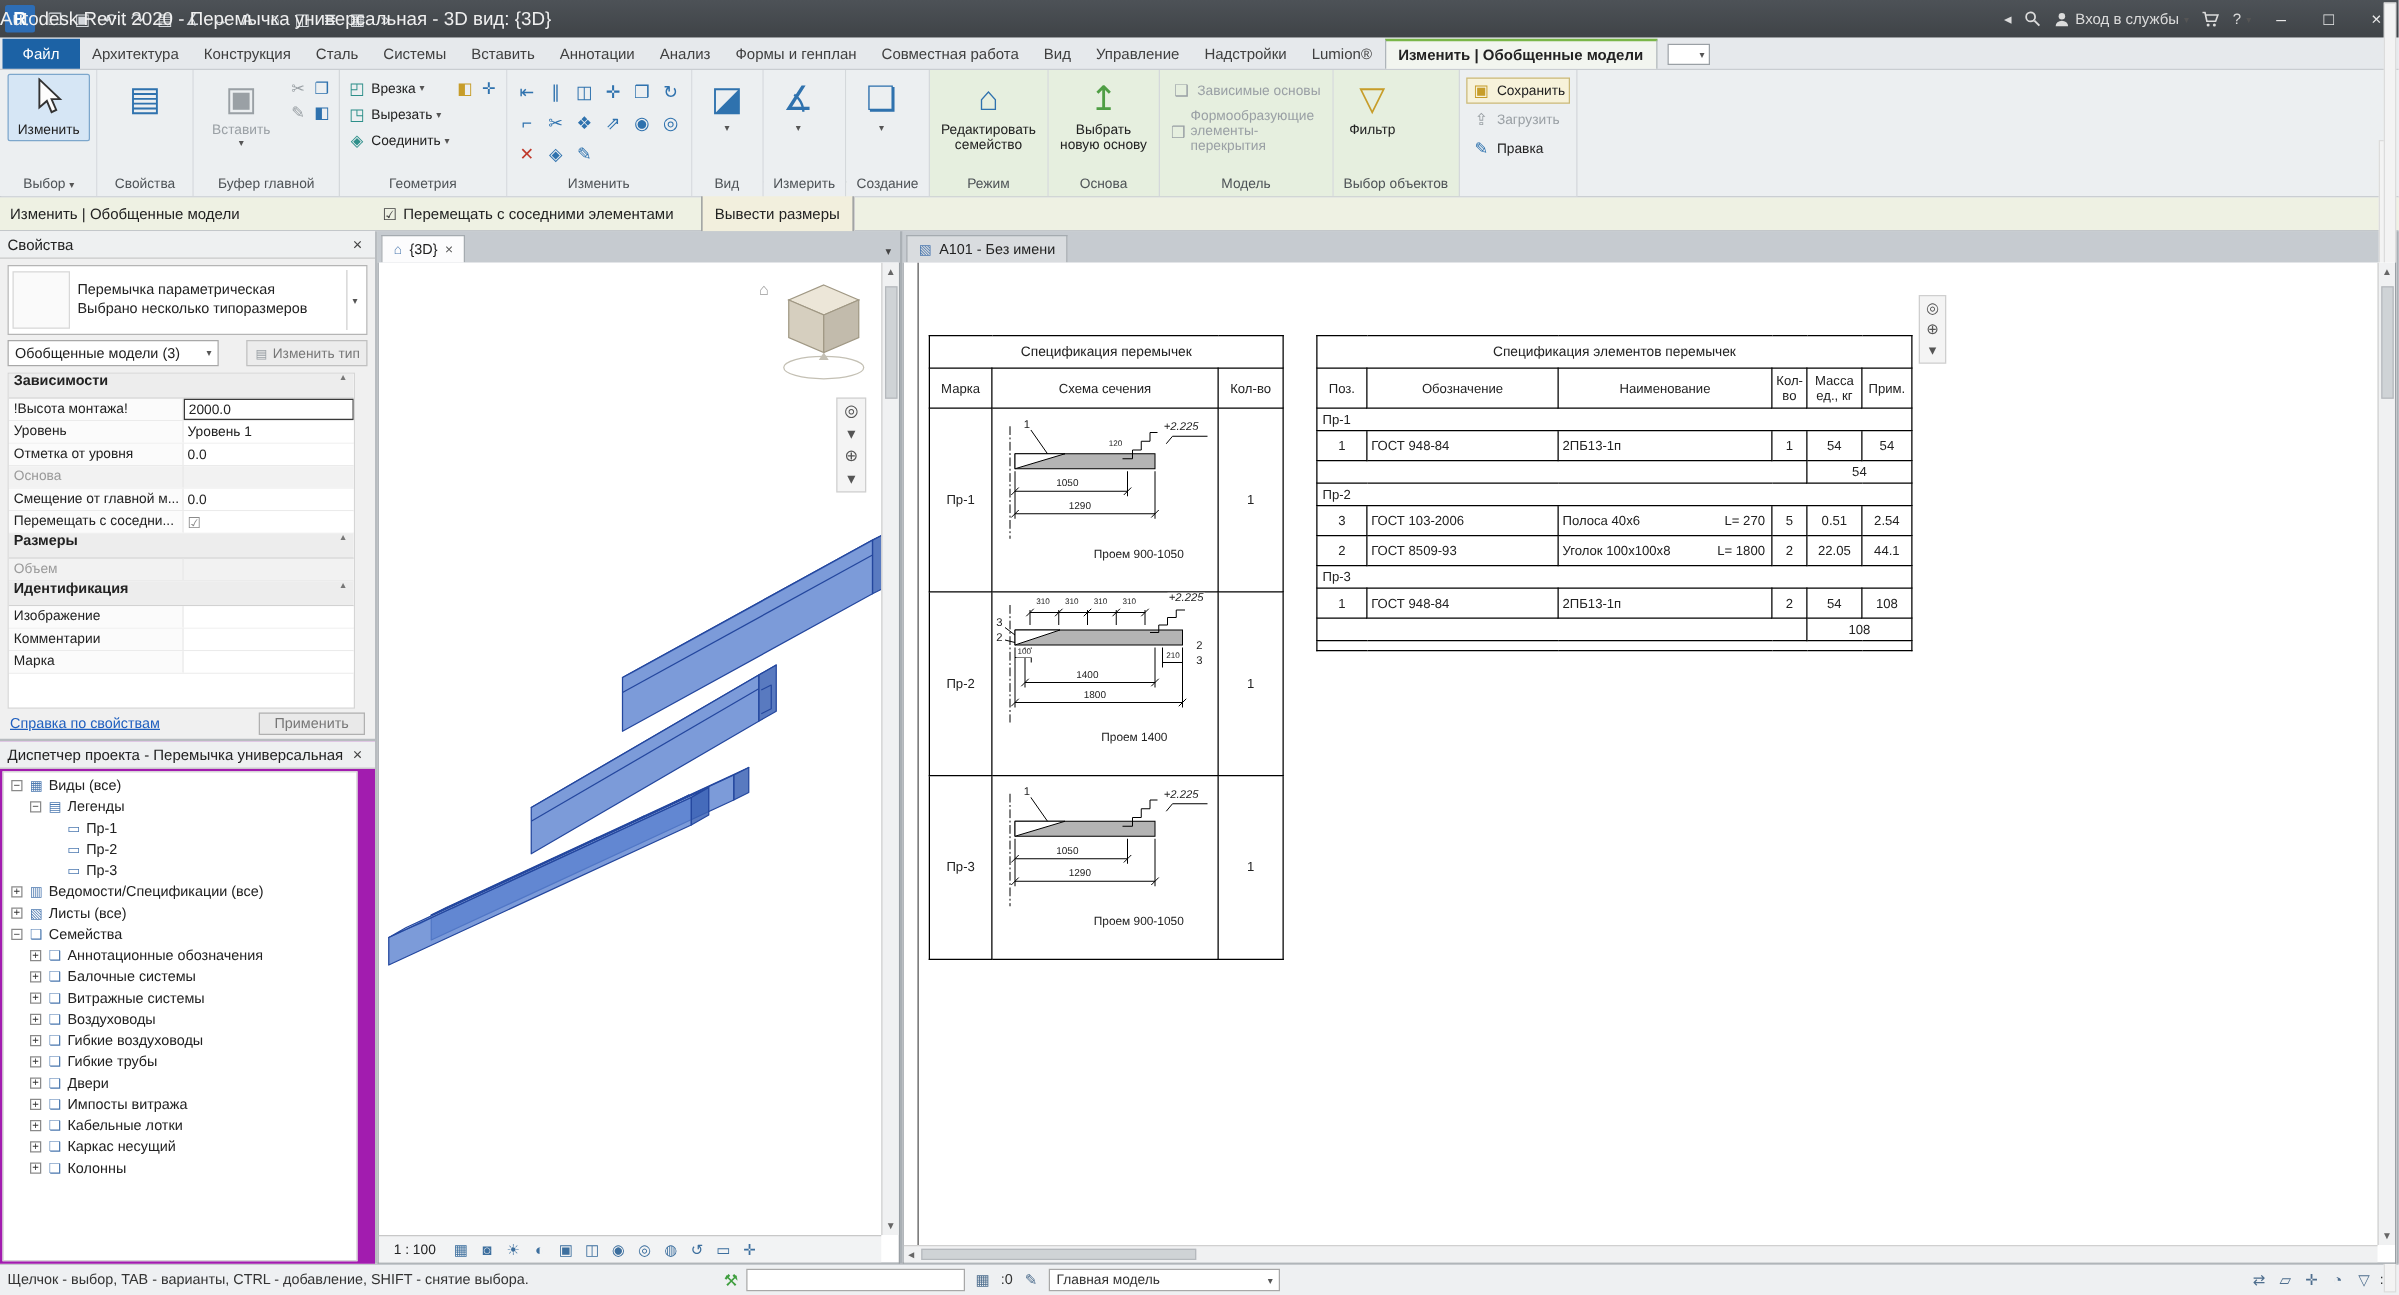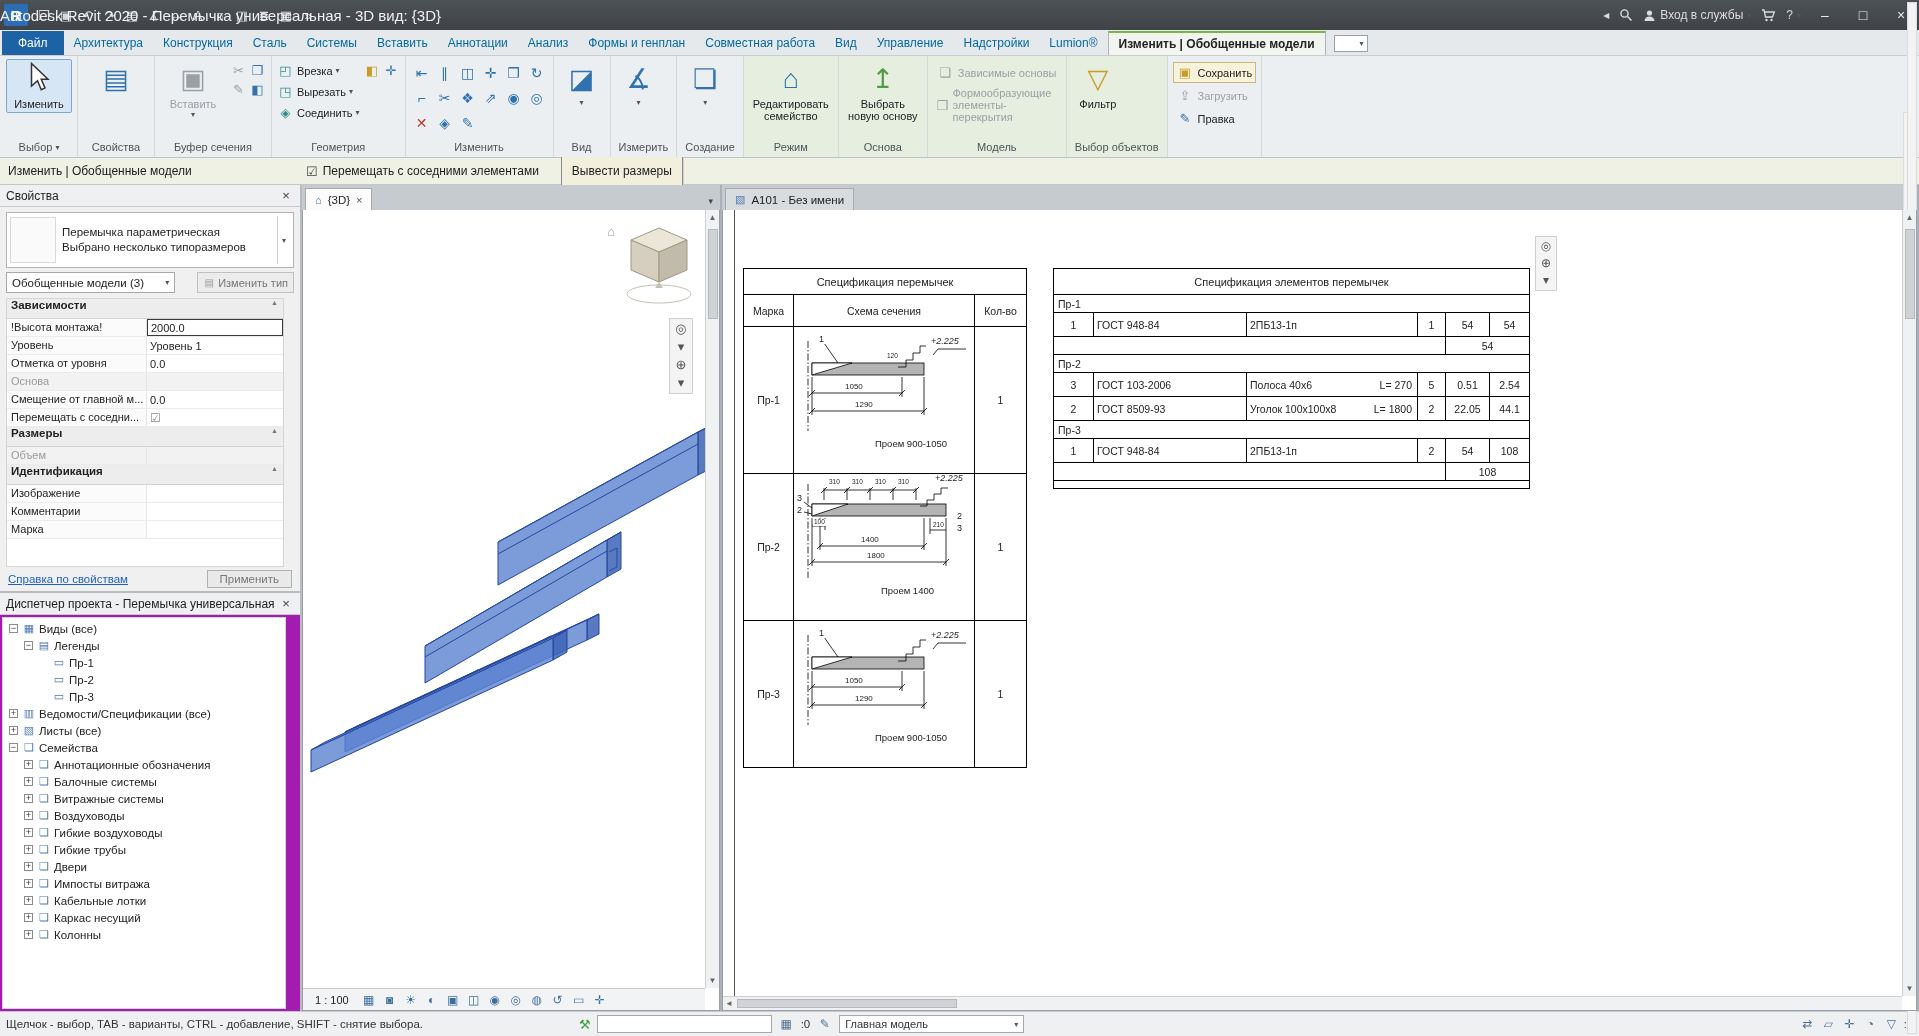--- a/index.html
+++ b/index.html
@@ -10,21 +10,21 @@
 .applogo{width:24px;height:22px;background:#2d6db5;color:#fff;font-weight:bold;display:flex;align-items:center;justify-content:center;border-radius:2px;margin-right:6px;font-size:15px}
 .qat{display:flex;align-items:center;gap:2px}
 .qicon{width:20px;height:20px;display:flex;align-items:center;justify-content:center;font-size:13px;color:#d5d9dd;cursor:default}
 .apptitle{position:absolute;left:0;right:0;text-align:left;font-size:15px;color:#f0f0f0;pointer-events:none}
 .titright{margin-left:auto;display:flex;align-items:center;gap:10px;z-index:2}
 .titright .tico{display:flex;align-items:center;gap:4px;color:#dcdcdc;font-size:12px}
 .winbtn{width:28px;height:22px;display:flex;align-items:center;justify-content:center;font-size:14px;color:#e8e8e8}
 
 .tabrow{height:26px;background:#e6e9ec;display:flex;align-items:flex-end;padding-left:2px;border-bottom:1px solid #c9cdd1}
 .ftab{background:#1c62a5;color:#fff;padding:5px 16px;font-size:12px}
-.rtab{padding:5px 10px;color:#0369a1;font-size:12px;cursor:default}
+.rtab{padding:5px 10px;color:#404040;font-size:12px;cursor:default}
 .ctxtab{background:#f2f5ef;border:1px solid #aeb5ba;border-bottom:none;border-top:2px solid #7ab648;padding:4px 10px;font-weight:bold;font-size:12px;color:#222}
 .tabextra{width:34px;height:17px;border:1px solid #9aa0a5;background:#fff;margin:0 0 3px 8px;display:flex;align-items:center;justify-content:flex-end;padding:0 3px;color:#555;font-size:9px}
 
 .ribbon{display:flex;height:102px;background:#eceff1;border-bottom:1px solid #bfc4c8;padding:0 1px}
 .rpanel{display:flex;flex-direction:column;border-right:1px solid #d4d8db;position:relative;background:#eceff1}
 .rpanel.ctx{background:#e6efdf}
 .pcontent{flex:1;display:flex;align-items:flex-start;padding:3px 5px;gap:4px}
 .plabel{height:18px;font-size:11px;color:#4e5357;text-align:center;line-height:17px;padding:0 8px;white-space:nowrap;display:flex;justify-content:center;gap:3px}
 .bigbtn{width:66px;display:flex;flex-direction:column;align-items:center;padding:2px 1px;border:1px solid transparent;border-radius:2px;cursor:default}
 .bigbtn.active{background:#d6e6f5;border-color:#7da7cc}
@@ -263,21 +263,21 @@
         <span class="dd">▾</span>
       </div>
       <div class="minicol">
         <span class="gi gray">✂</span>
         <span class="gi">❐</span>
         <span class="gi gray">✎</span>
         <span class="gi">◧</span>
       </div>
     </div>
     <div class="plabel">
-        <span>Буфер сечения</span>
+        <span>Буфер главной</span>
       </div>
   </div>
 
   <div class="rpanel">
     <div class="pcontent">
       <div class="geo">
         <div class="georow">
             <span class="gi teal">◰</span>
             <span>Врезка</span>
             <span class="dd">▾</span>
@@ -904,20 +904,28 @@
               <col style="width:153px">
               <col style="width:171px">
               <col style="width:28px">
               <col style="width:44px">
               <col style="width:40px">
             </colgroup>
           <tbody>
               <tr class="ttitle">
                 <td colspan="6">Спецификация элементов перемычек</td>
               </tr>
+          <tr class="thead">
+            <td>Поз.</td>
+            <td>Обозначение</td>
+            <td>Наименование</td>
+            <td>Кол-во</td>
+            <td>Масса ед., кг</td>
+            <td>Прим.</td>
+          </tr>
           </tbody>
             <tbody>
               <tr class="t2group">
                 <td colspan="6">Пр-1</td>
               </tr>
               <tr class="t2row">
                 <td class="tc">1</td>
                 <td class="tl">ГОСТ 948-84</td>
                 <td class="tl"><span>2ПБ13-1п</span><span class="tlen"></span></td>
                 <td class="tc">1</td>

